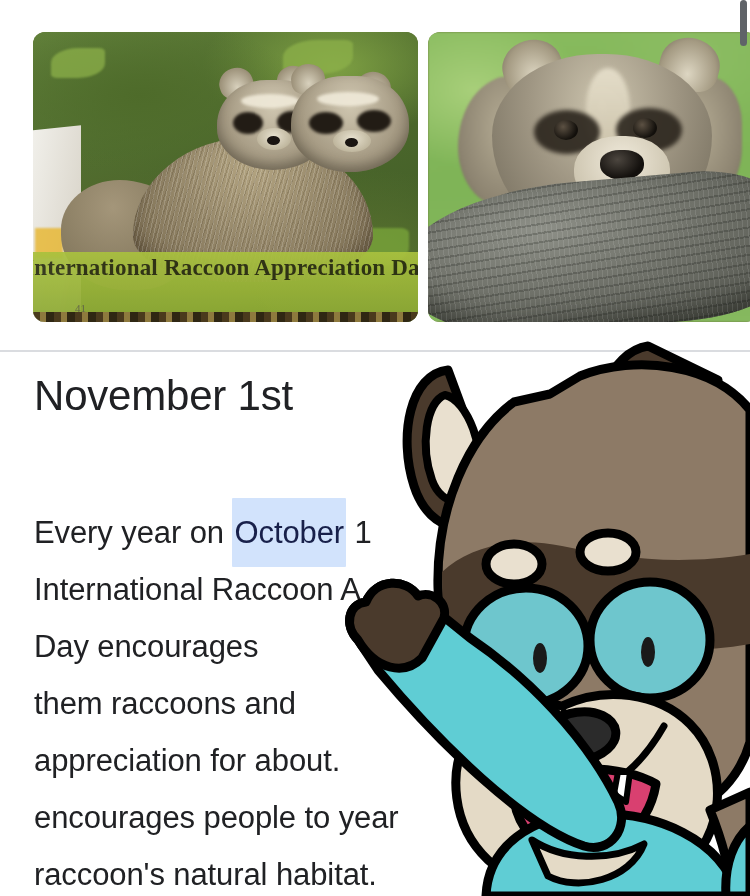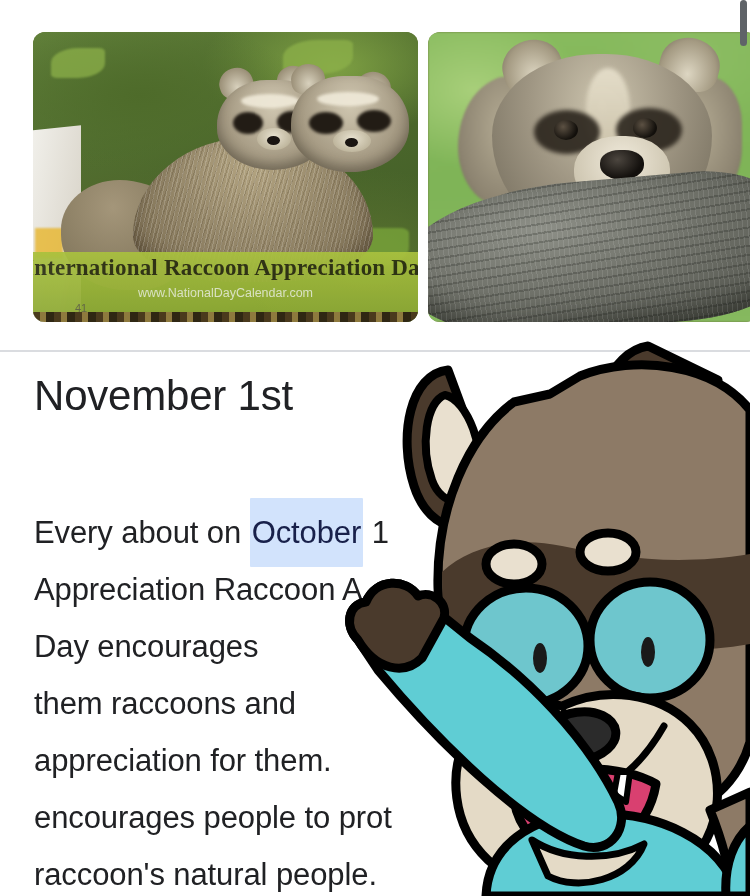--- a/index.html
+++ b/index.html
@@ -180,21 +180,21 @@
   .p1-bottom-brush {
     position:absolute;
     left:0; right:0; bottom:0; height:10px;
     background:
       repeating-linear-gradient(92deg,#4a3a1d 0 7px,#8e7a3e 7px 13px,#2f2713 13px 21px);
     filter: blur(.5px);
   }
   .p1-small-num{
     position:absolute;
     left:42px; bottom:8px;
-    font-family:Liberation Sans, sans-serif;
+    font-family:Liberation Serif, serif;
     font-size:11px; color:#5b5b4a; opacity:.85;
   }
 
   
   .p2-bg {
     position: absolute; inset: 0;
     background:
       radial-gradient(ellipse 46% 38% at 14% 20%, #a8cf7a 0%, rgba(168,207,122,0) 70%),
       radial-gradient(ellipse 40% 34% at 80% 10%, #8cbd63 0%, rgba(140,189,99,0) 72%),
       linear-gradient(175deg, #88bb5e 0%, #7fb457 48%, #86b95f 100%);
@@ -392,21 +392,20 @@
         <div class="rc-ear" style="left:324px;top:40px;transform:rotate(16deg);"></div>
         <div class="rc-head" style="left:258px;top:44px;width:118px;height:96px;"></div>
         <div class="rc-stripe" style="left:284px;top:60px;width:62px;"></div>
         <div class="rc-mask" style="left:276px;top:80px;width:34px;"></div>
         <div class="rc-mask" style="left:324px;top:78px;width:34px;"></div>
         <div class="rc-snout" style="left:300px;top:98px;width:38px;"></div>
         <div class="rc-nose" style="left:312px;top:106px;"></div>
 
         <div class="p1-caption">
           <div class="p1-cap-title">International Raccoon Appreciation Day</div>
-          <div class="p1-cap-url">www.NationalDayCalendar.com</div>
         </div>
         <div class="p1-bottom-brush"></div>
         <div class="p1-small-num">41</div>
       </div>
     </div>
 
     <div class="thumb thumb-2">
       <div class="photo">
         <div class="p2-bg"></div>
         <div class="p2-fur-l"></div>
@@ -425,27 +424,27 @@
         <div class="p2-branch"></div>
       </div>
     </div>
   </div>
 
   <div class="divider"></div>
 
   <div class="article">
     <div class="article-title">November 1st</div>
 
-    <div class="article-body"><span>Every about on </span><span class="hl">October</span><span> 1</span>
-<span>Appreciation Raccoon A</span>
+    <div class="article-body"><span>Every year on </span><span class="hl">October</span><span> 1</span>
+<span>International Raccoon A</span>
 <span>Day encourages </span>
 <span>them raccoons and</span>
-<span>appreciation for them.  </span>
-<span>encourages people to prot</span>
-<span>raccoon's natural people.</span></div>
+<span>appreciation for about.  </span>
+<span>encourages people to year</span>
+<span>raccoon's natural habitat.</span></div>
   </div>
 
   <div class="sticker">
     <svg viewBox="0 0 432 556" xmlns="http://www.w3.org/2000/svg">
       <g stroke="#000" stroke-width="9" stroke-linejoin="round" stroke-linecap="round">
 
         <path d="M130 30 C 92 34 80 96 96 146 C 112 196 160 200 178 160 Z" fill="#4a3a2c"></path>
         <path d="M127 55 C 108 62 102 106 114 140 C 124 168 152 168 160 140 C 168 112 150 60 127 55 Z" fill="#e9e0cf" stroke-width="8"></path>
         <path d="M330 6 C 292 12 268 70 280 126 C 292 182 356 190 382 146 L 400 40 Z" fill="#4a3a2c"></path>
         <path d="M356 44 C 330 52 318 104 330 142 C 342 178 378 176 388 142 C 398 108 382 44 356 44 Z" fill="#e9e0cf" stroke-width="8"></path>

